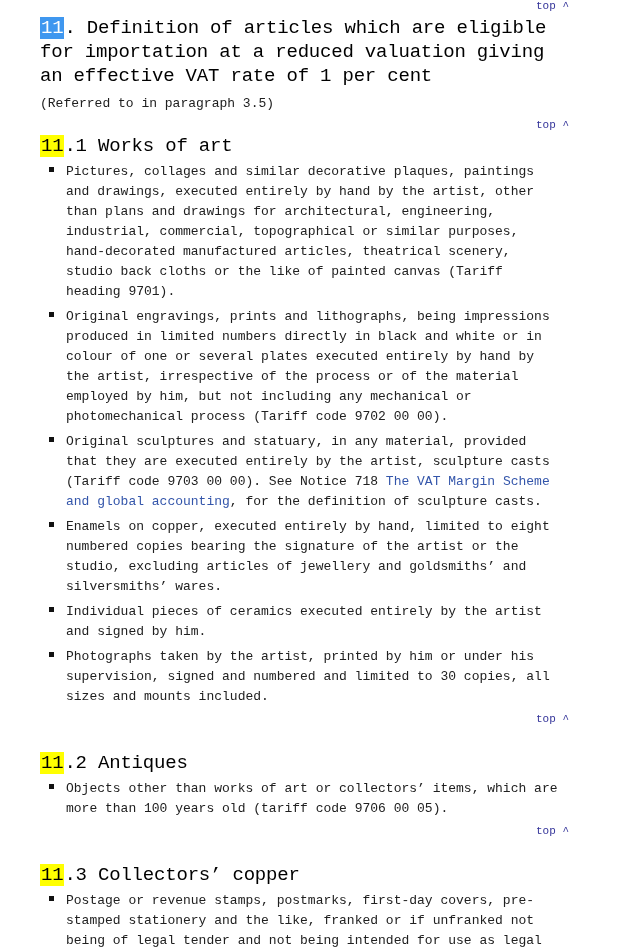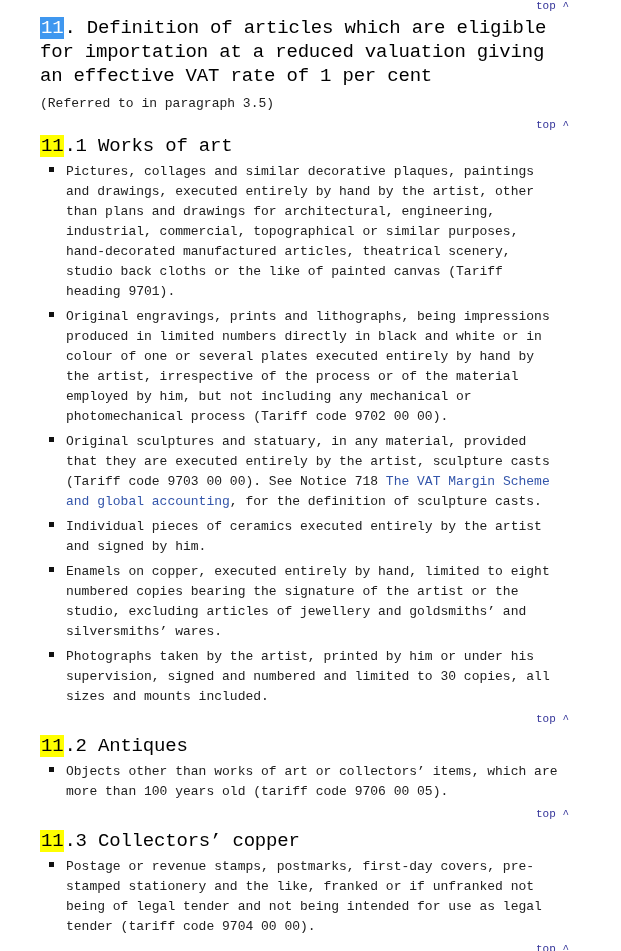--- a/index.html
+++ b/index.html
@@ -19,21 +19,21 @@
   .row-mid { margin-top:7px; }
 
   h1 {
     font-size:19px; line-height:24px; font-weight:400;
     color:#000000; margin:4px 0 0; letter-spacing:-0.2px;
   }
   h2 {
     font-size:19px; line-height:20px; font-weight:400;
     color:#000000; margin:5px 0 0; letter-spacing:-0.2px;
   }
-  h2.gap { margin-top:11px; }
+  h2.gap { margin-top:28px; }
 
   .m-active { background:#3f97ef; color:#ffffff; padding:0 1px; }
   .m-match  { background:#ffff00; color:#000000; padding:0 1px; }
 
   p.note { font-size:13px; line-height:14px; margin:9px 0 0; }
 
   ul.bullets { list-style:none; margin:6px 0 0; padding:0 0 0 26px; }
   ul.bullets li {
     position:relative; font-size:13px; line-height:20px;
     margin:0 8px 5px 0;
@@ -63,22 +63,22 @@
   <div class="top-row row-after-intro">
     <a>top ^</a>
   </div>
 
   <h2><span class="m-match">11</span><span>.1 Works of art</span></h2>
 
   <ul class="bullets">
     <li><span>Pictures, collages and similar decorative plaques, paintings and drawings, executed entirely by hand by the artist, other than plans and drawings for architectural, engineering, industrial, commercial, topographical or similar purposes, hand-decorated manufactured articles, theatrical scenery, studio back cloths or the like of painted canvas (Tariff heading 9701).</span></li>
     <li><span>Original engravings, prints and lithographs, being impressions produced in limited numbers directly in black and white or in colour of one or several plates executed entirely by hand by the artist, irrespective of the process or of the material employed by him, but not including any mechanical or photomechanical process (Tariff code 9702 00 00).</span></li>
     <li><span>Original sculptures and statuary, in any material, provided that they are executed entirely by the artist, sculpture casts (Tariff code 9703 00 00). See Notice 718 </span><a class="inline-link">The VAT Margin Scheme and global accounting</a><span>, for the definition of sculpture casts.</span></li>
+    <li><span>Enamels on copper, executed entirely by hand, limited to eight numbered copies bearing the signature of the artist or the studio, excluding articles of jewellery and goldsmiths’ and silversmiths’ wares.</span></li>
     <li><span>Individual pieces of ceramics executed entirely by the artist and signed by him.</span></li>
-    <li><span>Enamels on copper, executed entirely by hand, limited to eight numbered copies bearing the signature of the artist or the studio, excluding articles of jewellery and goldsmiths’ and silversmiths’ wares.</span></li>
     <li><span>Photographs taken by the artist, printed by him or under his supervision, signed and numbered and limited to 30 copies, all sizes and mounts included.</span></li>
   </ul>
 
   <div class="top-row row-mid">
     <a>top ^</a>
   </div>
 
   <h2 class="gap"><span class="m-match">11</span><span>.2 Antiques</span></h2>
 
   <ul class="bullets">

